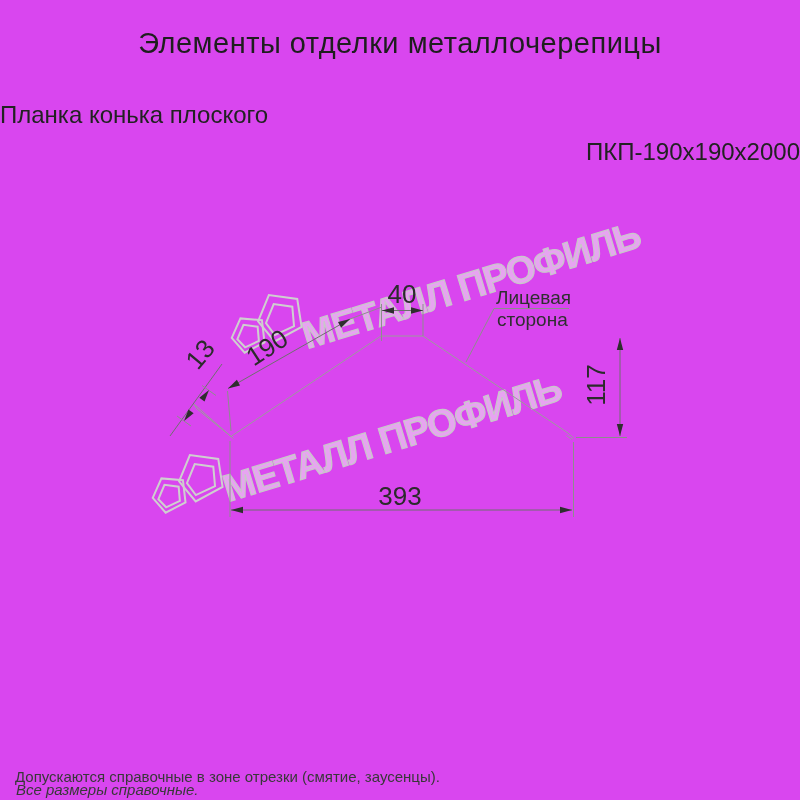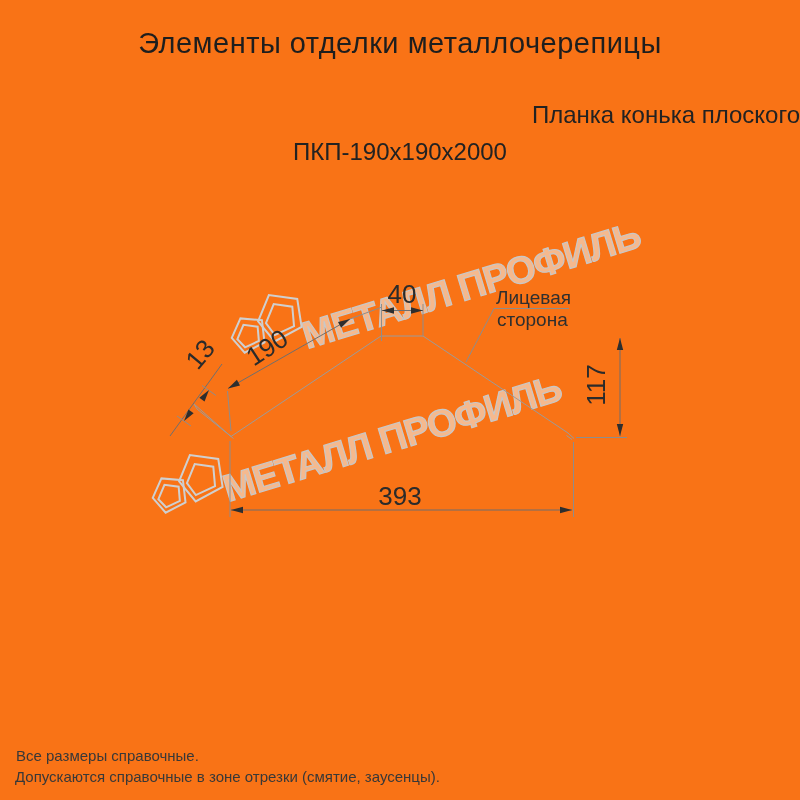--- a/index.html
+++ b/index.html
@@ -1,33 +1,33 @@
 <!DOCTYPE html>
 <html><head>
 <meta charset="utf-8">
 <style>
   html,body{margin:0;padding:0;background:#fff;}
   .page{
-    position:relative;width:800px;height:800px;background:#f97316;
+    position:relative;width:800px;height:800px;background:#d946ef;
     font-family:"Liberation Sans","DejaVu Sans",sans-serif;overflow:hidden;
   }
   .title{
     position:absolute;top:27px;left:0;width:800px;text-align:center;
     font-size:29px;color:#1e1e1e;letter-spacing:0.5px;
   }
   .subtitle{
-    position:absolute;top:101px;left:0;width:800px;text-align:right;
+    position:absolute;top:101px;left:0;width:800px;text-align:left;
     font-size:24px;color:#222;
   }
   .model{
-    position:absolute;top:138px;left:0;width:800px;text-align:center;
+    position:absolute;top:138px;left:0;width:800px;text-align:right;
     font-size:24px;color:#222;
   }
   svg.drawing{position:absolute;left:0;top:0;}
-  .footer-line1{position:absolute;left:16px;top:747px;font-size:15px;color:#383838;}
+  .footer-line1{position:absolute;left:16px;top:781px;font-size:15px;color:#383838;font-style:italic;}
   .footer-line2{position:absolute;left:15px;top:768px;font-size:15px;color:#383838;}
   
   .dim-text{font-family:"Liberation Sans","DejaVu Sans",sans-serif;font-size:26px;fill:#2b2b2b;}
   .label-text{font-family:"Liberation Sans","DejaVu Sans",sans-serif;font-size:19px;fill:#2f2f2f;}
   .wm-text{font-family:"Liberation Sans","DejaVu Sans",sans-serif;font-size:38px;font-weight:bold;
            letter-spacing:-1px;fill:#f2f2f2;fill-opacity:0.55;stroke:#c8c8c8;stroke-width:1.2;}
   .profile-line{stroke:#9b9b9b;stroke-width:1;fill:none;}
   .dim-line{stroke:#6f6f6f;stroke-width:1;fill:none;}
   .witness-line{stroke:#8d8d8d;stroke-width:1;fill:none;}
   .arrow{fill:#2e2e2e;stroke:none;}

